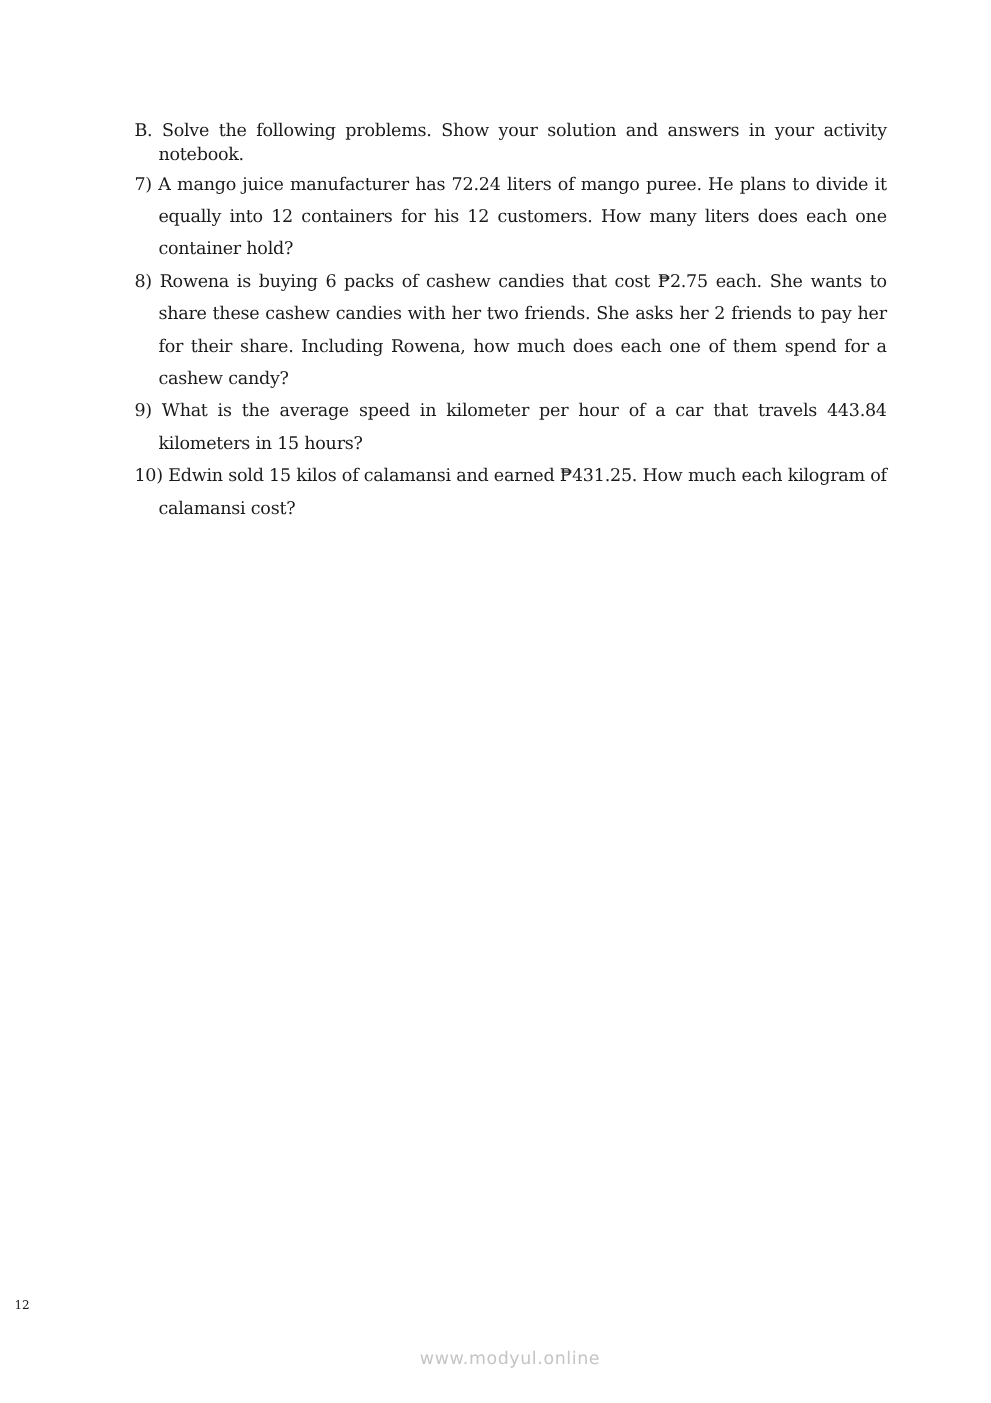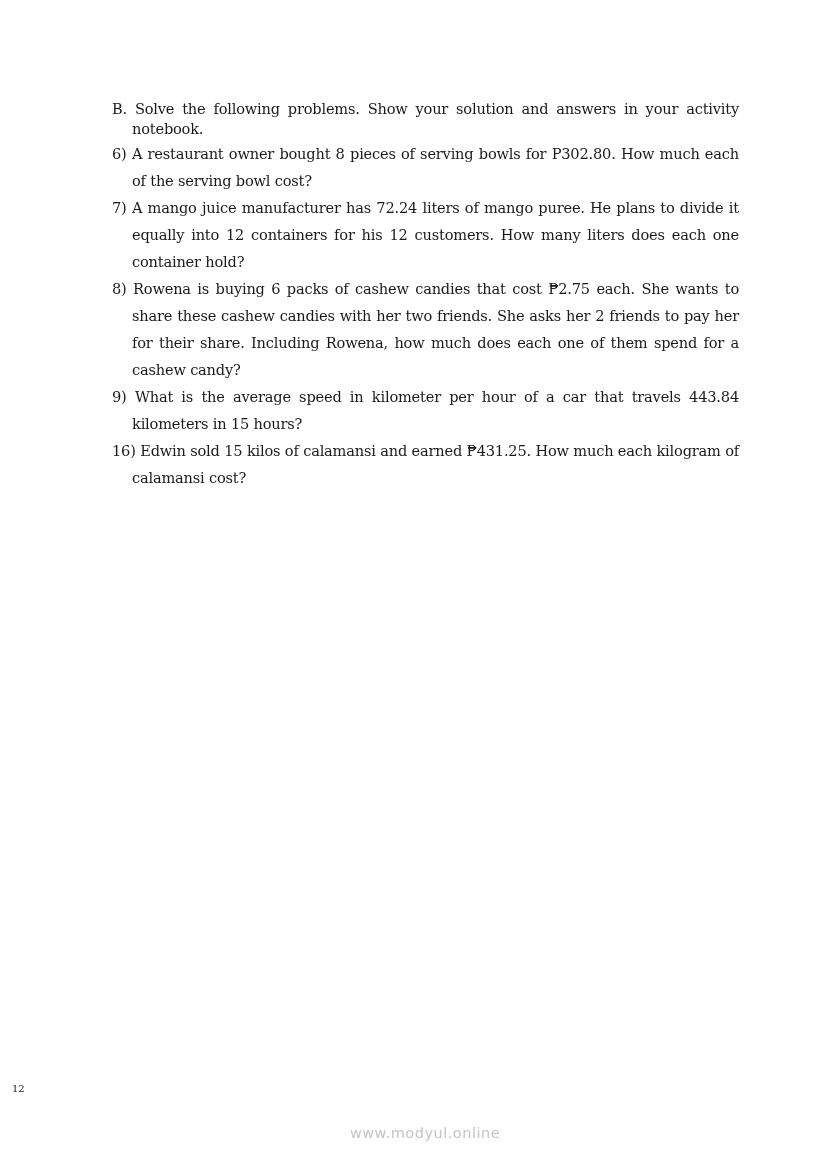--- a/index.html
+++ b/index.html
@@ -23,21 +23,20 @@
       position: absolute; left: 0; width: 826px; top: 1125px; text-align: center;
       font-family: "DejaVu Sans", "Liberation Sans", sans-serif; font-size: 14.5px; color: #c4c4c4; letter-spacing: 0.5px;
     }
   </style>
 </head>
 <body>
 
 <div class="page">
   <div class="content">
     <div class="instr">B. Solve the following problems.  Show your solution and answers in your activity notebook.</div>
-    <div class="item"><span>6)</span> <span>A restaurant owner bought 8 pieces of serving bowls for P302.80. How much each of the serving bowl cost?</span></div>
     <div class="item"><span>7)</span> <span>A mango juice manufacturer has 72.24 liters of mango puree. He plans to divide it equally into 12 containers for his 12 customers.  How many liters does each one container hold?</span></div>
     <div class="item"><span>8)</span> <span>Rowena is buying 6 packs of cashew candies that cost ₱2.75 each.  She wants to share these cashew candies with her two friends.  She asks her 2 friends to pay her for their share.  Including Rowena, how much does each one of them spend for a cashew candy?</span></div>
     <div class="item"><span>9)</span> <span>What is the average speed in kilometer per hour of a car that travels 443.84 kilometers in 15 hours?</span></div>
-    <div class="item n10"><span>16)</span> <span>Edwin sold 15 kilos of calamansi and earned ₱431.25.  How much each kilogram of calamansi cost?</span></div>
+    <div class="item n10"><span>10)</span> <span>Edwin sold 15 kilos of calamansi and earned ₱431.25.  How much each kilogram of calamansi cost?</span></div>
   </div>
   <div class="pagenum">12</div>
   <div class="watermark">www.modyul.online</div>
 </div>
 
 </body></html>

